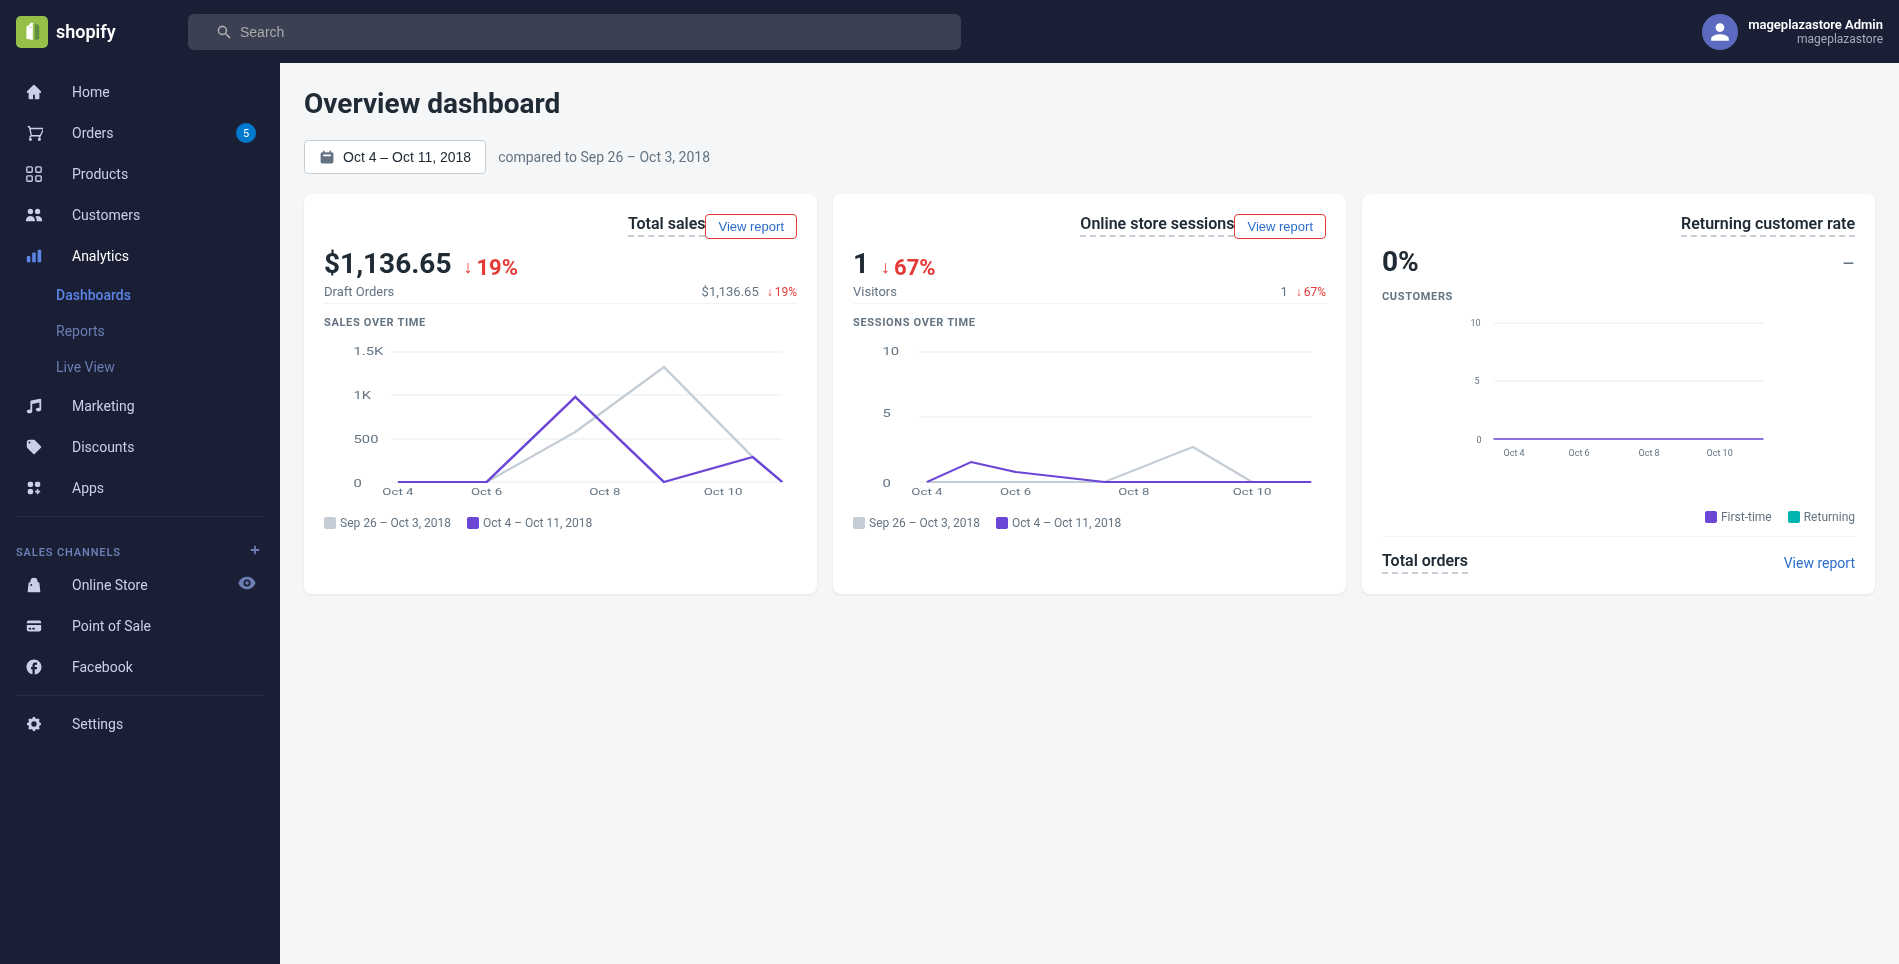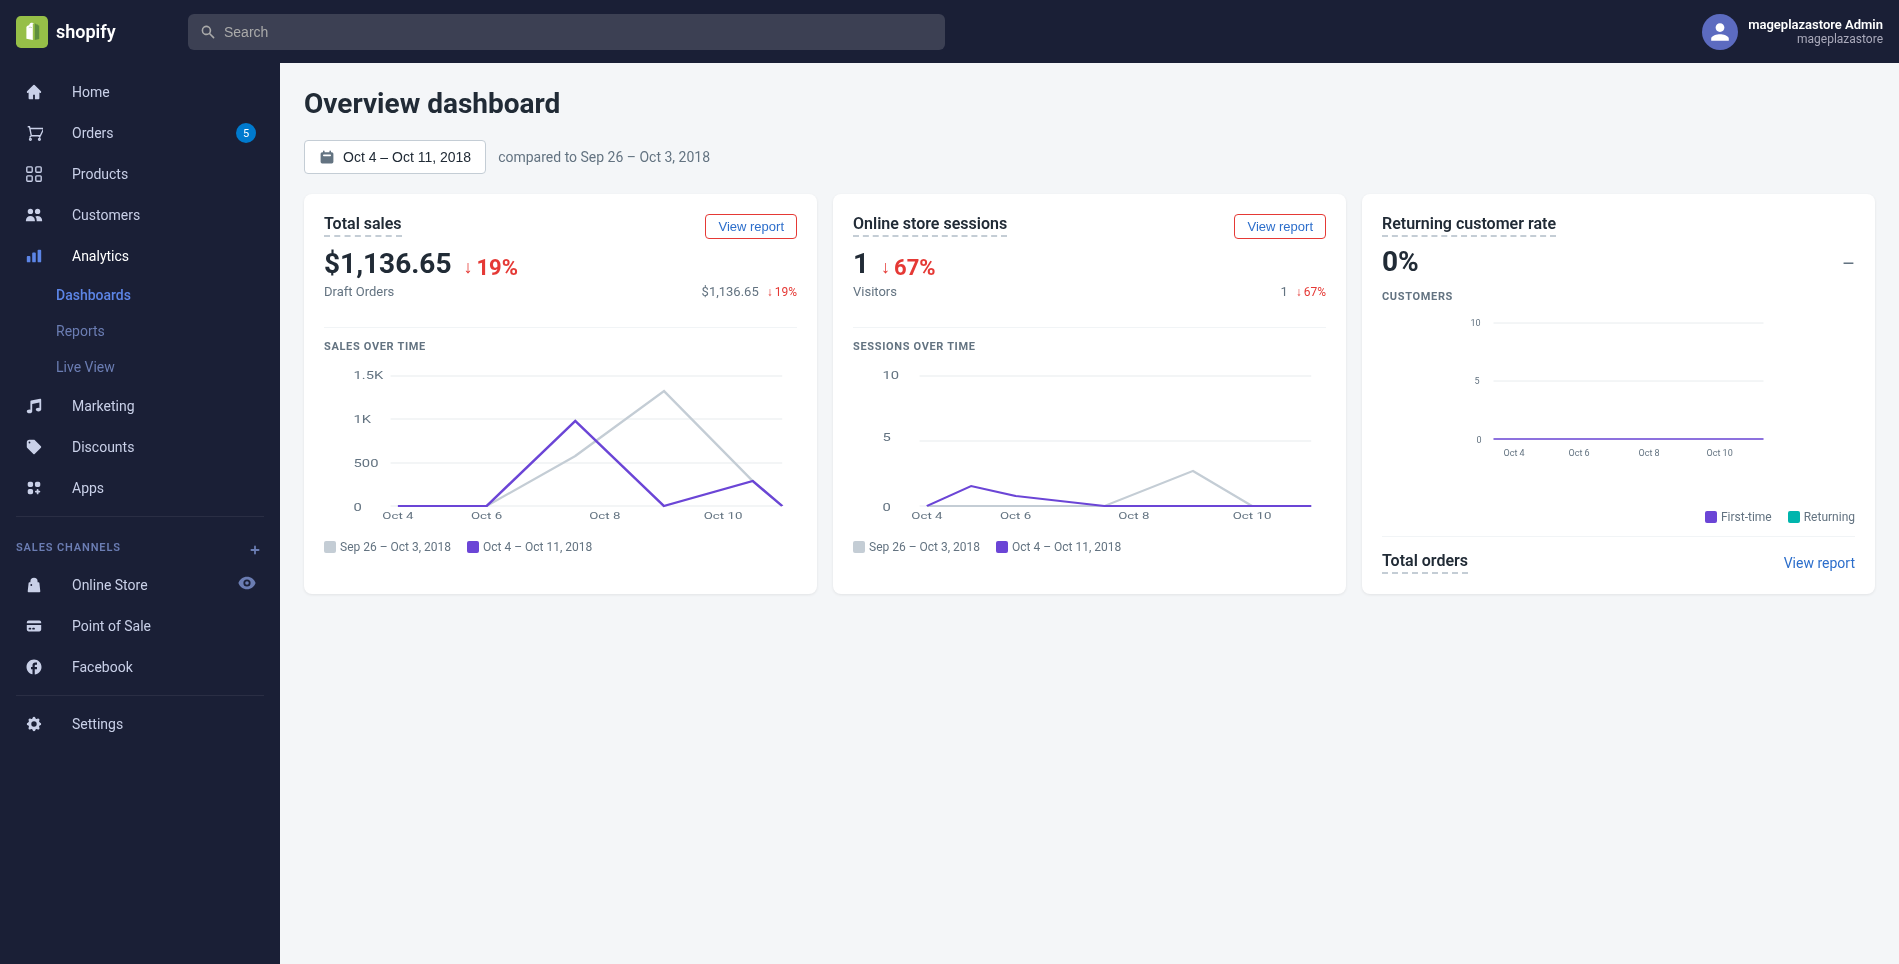--- a/index.html
+++ b/index.html
@@ -28,21 +28,21 @@
       width: 32px;
       height: 32px;
     }
     .search-bar {
       flex: 1;
       max-width: 900px;
       display: flex;
       align-items: center;
       background: rgba(255,255,255,0.15);
       border-radius: 6px;
-      padding: 0 12px;
+      padding: 0 28px;
       height: 36px;
       gap: 8px;
     }
     .search-bar input {
       background: transparent;
       border: none;
       color: #ccc;
       font-size: 14px;
       outline: none;
       flex: 1;
@@ -121,21 +121,21 @@
       margin-left: auto;
     }
     .sidebar-section-label {
       color: #6b7db3;
       font-size: 11px;
       font-weight: 600;
       text-transform: uppercase;
       letter-spacing: 0.08em;
       padding: 16px 16px 4px;
       display: flex;
-      align-items: flex-start;
+      align-items: flex-end;
       justify-content: space-between;
     }
     .sidebar-section-label .add-icon {
       width: 18px;
       height: 18px;
       cursor: pointer;
       color: #6b7db3;
     }
     .sidebar-divider { height: 1px; background: rgba(255,255,255,0.07); margin: 8px 16px; }
 
@@ -187,21 +187,21 @@
       background: white;
       border-radius: 8px;
       padding: 20px;
       flex: 1;
       min-width: 0;
       box-shadow: 0 1px 3px rgba(0,0,0,0.08);
     }
 
     .card-header {
       display: flex;
-      justify-content: space-between;
+      justify-content: flex-end;
       align-items: flex-start;
       margin-bottom: 8px;
     }
     .card-title {
       font-size: 16px;
       font-weight: 600;
       color: #212b36;
       border-bottom: 2px dashed #c4cdd5;
       padding-bottom: 2px;
     }
@@ -232,21 +232,21 @@
     }
     .card-change .arrow { font-size: 18px; }
 
     .card-row {
       display: flex;
       justify-content: space-between;
       align-items: center;
       font-size: 13px;
       color: #637381;
       margin-bottom: 12px;
-      padding-bottom: 28px;
+      padding-bottom: 4px;
       border-bottom: 1px solid #f1f4f6;
     }
     .card-row-right {
       display: flex;
       align-items: center;
       gap: 8px;
     }
     .small-change {
       color: #e53935;
       display: flex;

